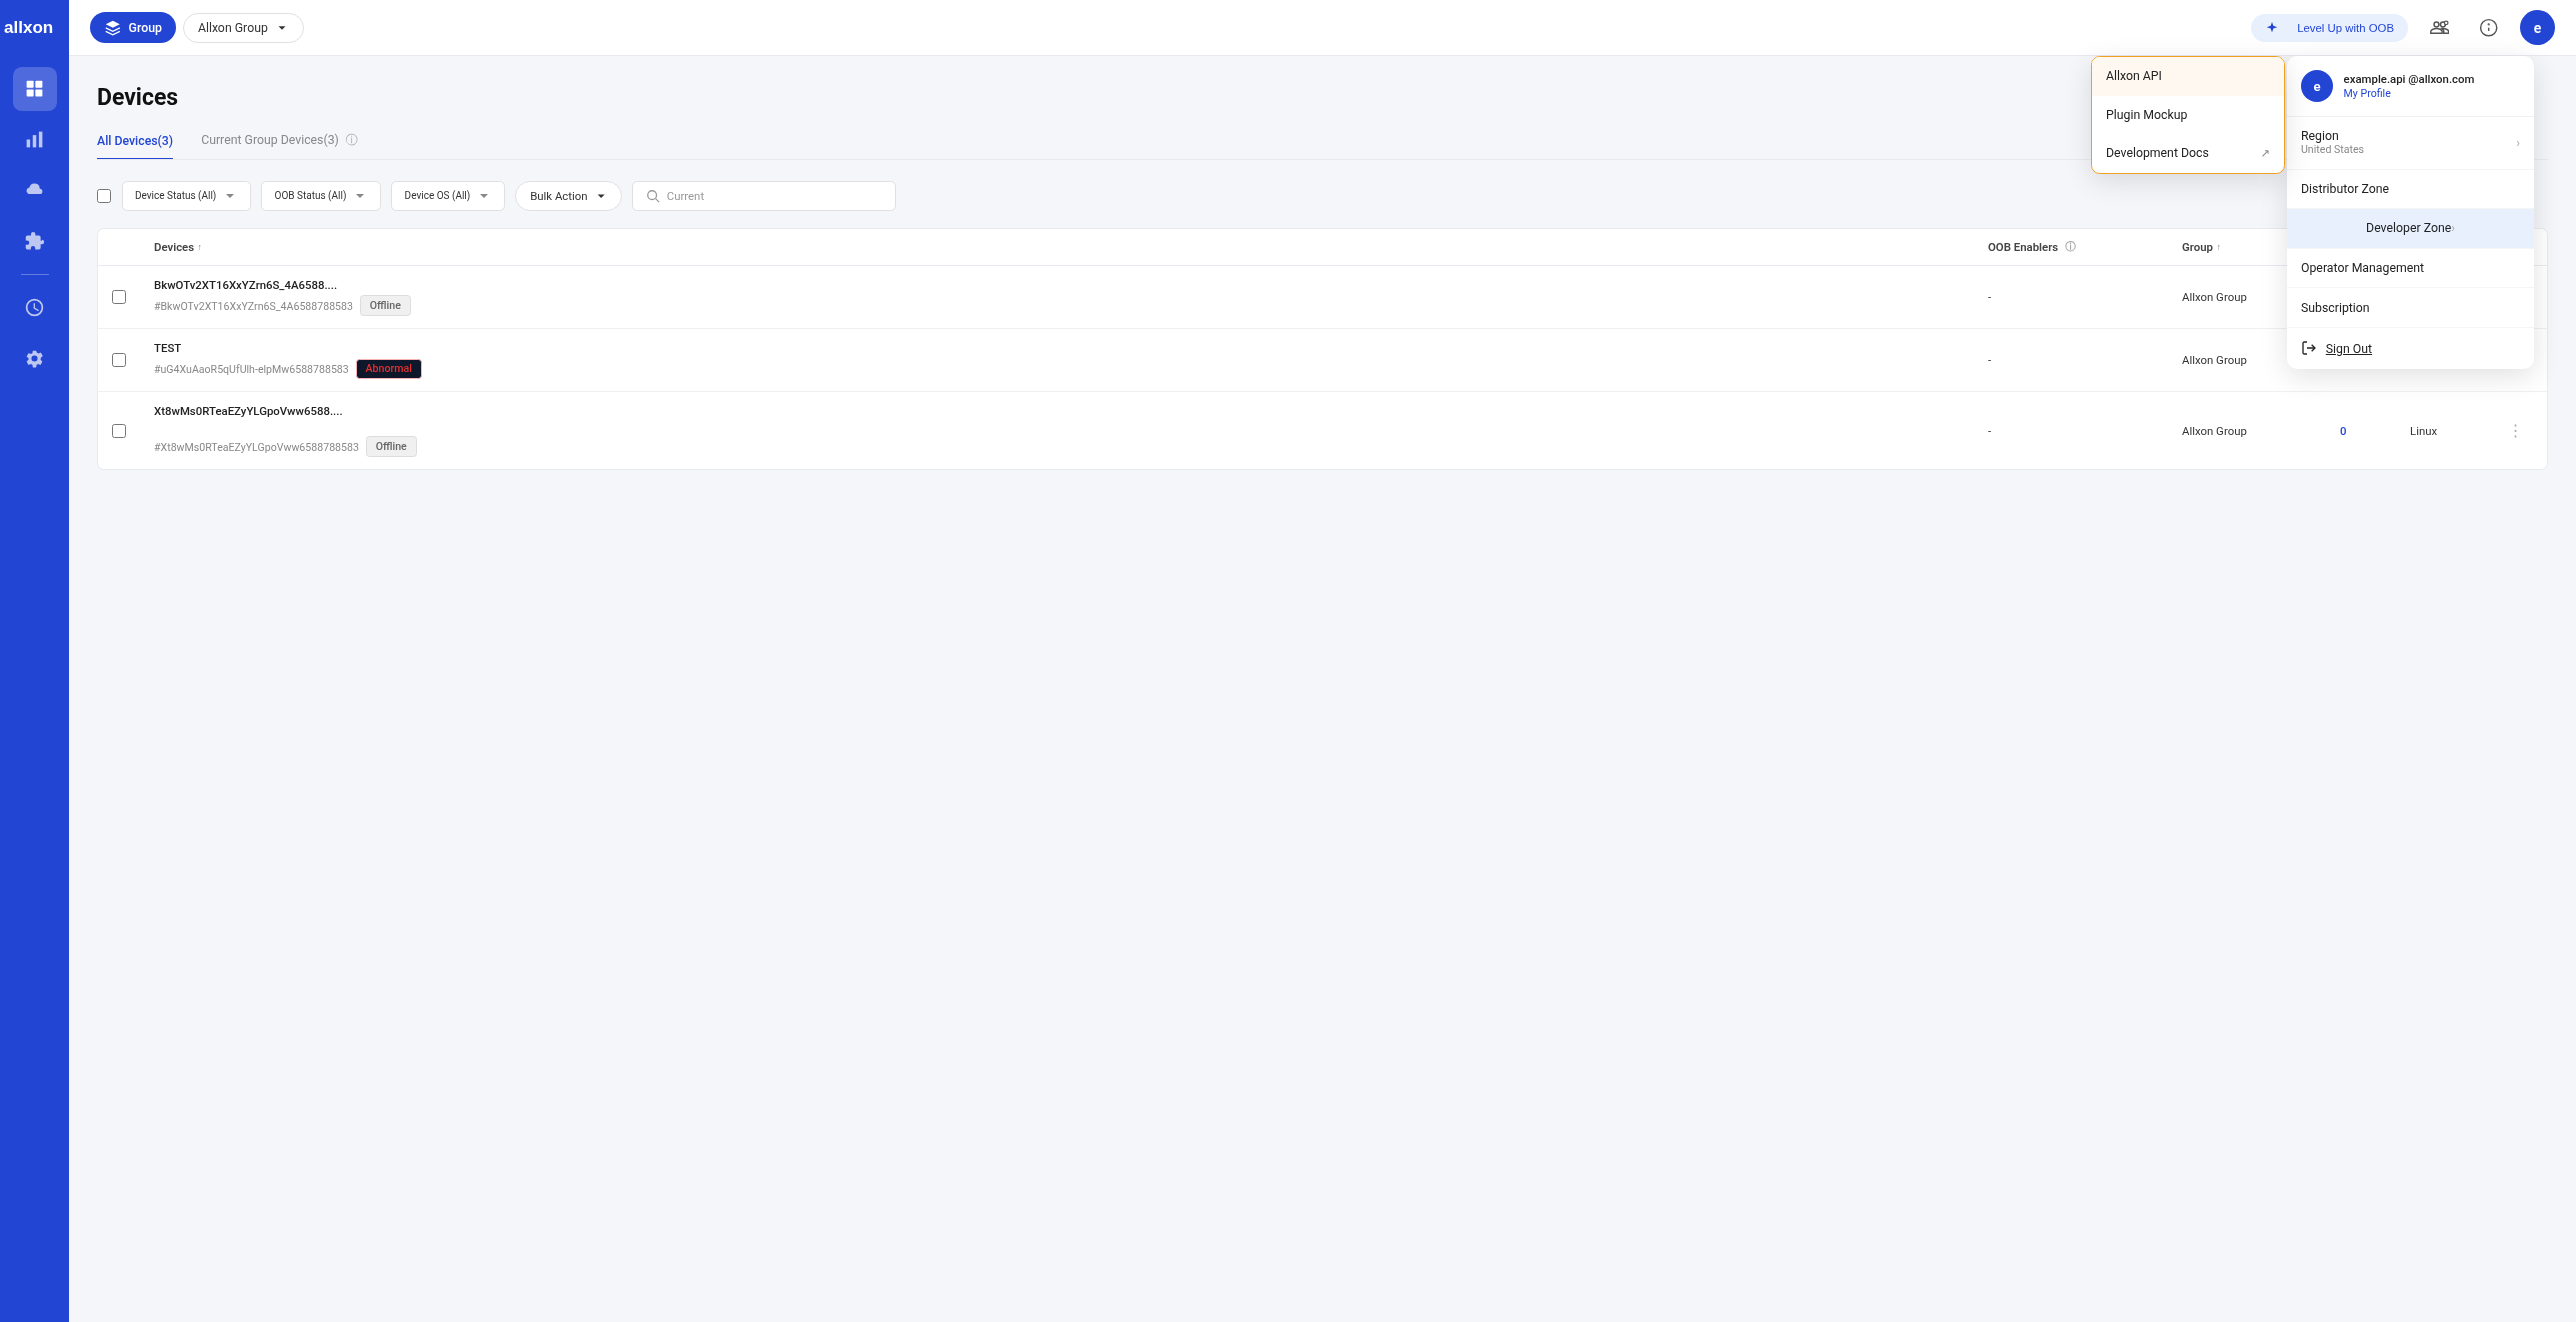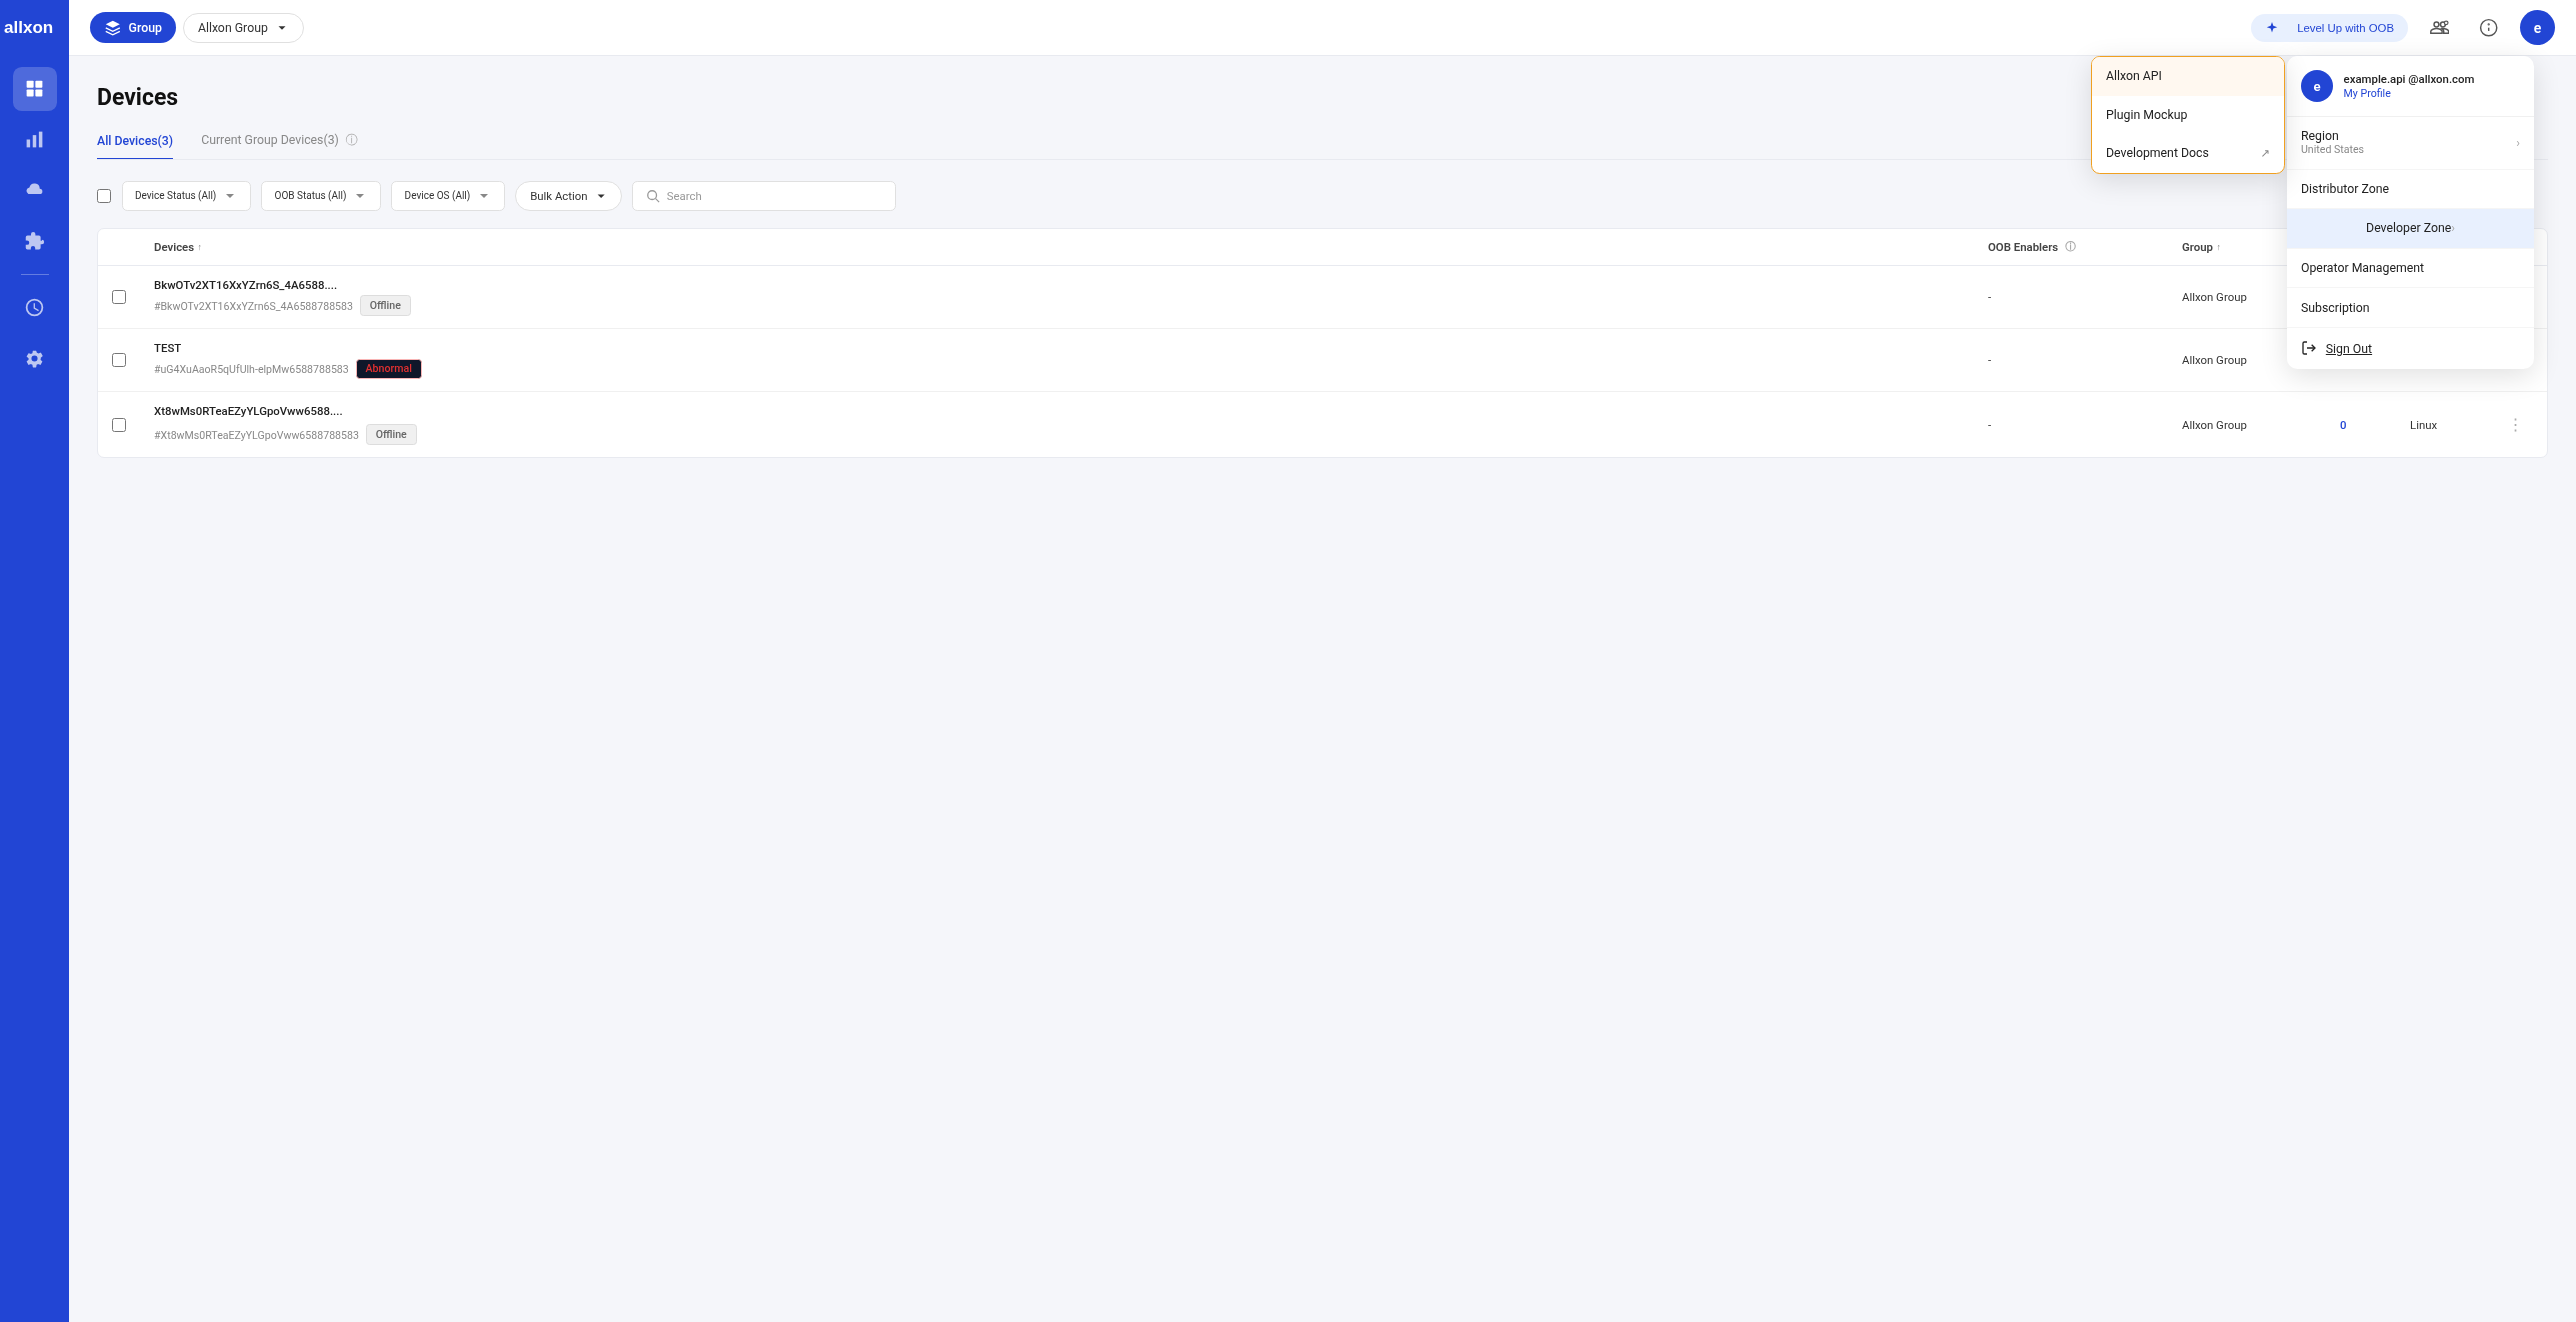--- a/index.html
+++ b/index.html
@@ -453,21 +453,21 @@
           <span>Bulk Action</span>
           <svg width="12.3" height="12.3" viewBox="0 0 14 14" fill="currentColor">
             <path d="M3 5l4 4 4-4"></path>
           </svg>
         </div>
         <div class="search-box">
           <svg width="14" height="14" viewBox="0 0 16 16" fill="none" stroke="#999" stroke-width="1.5">
             <circle cx="7" cy="7" r="5"></circle>
               <line x1="11" y1="11" x2="15" y2="15"></line>
           </svg>
-          <span>Search</span>
+          <span>Current</span>
         </div>
       </div>
 
       <div class="table-container">
         <div class="table-header">
           <div></div>
           <div class="col-header">
             <span>Devices</span>
             <span class="sort-icon">↑</span>
           </div>
@@ -519,21 +519,21 @@
           <div>Linux</div>
           <div class="more-btn">⋮</div>
         </div>
 
         <div class="table-row">
           <div class="checkbox-cell">
             <input type="checkbox" style="">
           </div>
           <div>
             <div class="device-name">Xt8wMs0RTeaEZyYLGpoVww6588....</div>
-            <div style="display:flex;align-items:center;gap:7px;margin-top:6px">
+            <div style="display:flex;align-items:center;gap:7px;margin-top:18px">
               <div class="device-hash">#Xt8wMs0RTeaEZyYLGpoVww6588788583</div>
               <span class="status-badge status-offline">Offline</span>
             </div>
           </div>
           <div>-</div>
           <div>Allxon Group</div>
           <div class="oob-count">0</div>
           <div>Linux</div>
           <div class="more-btn">⋮</div>
         </div>

